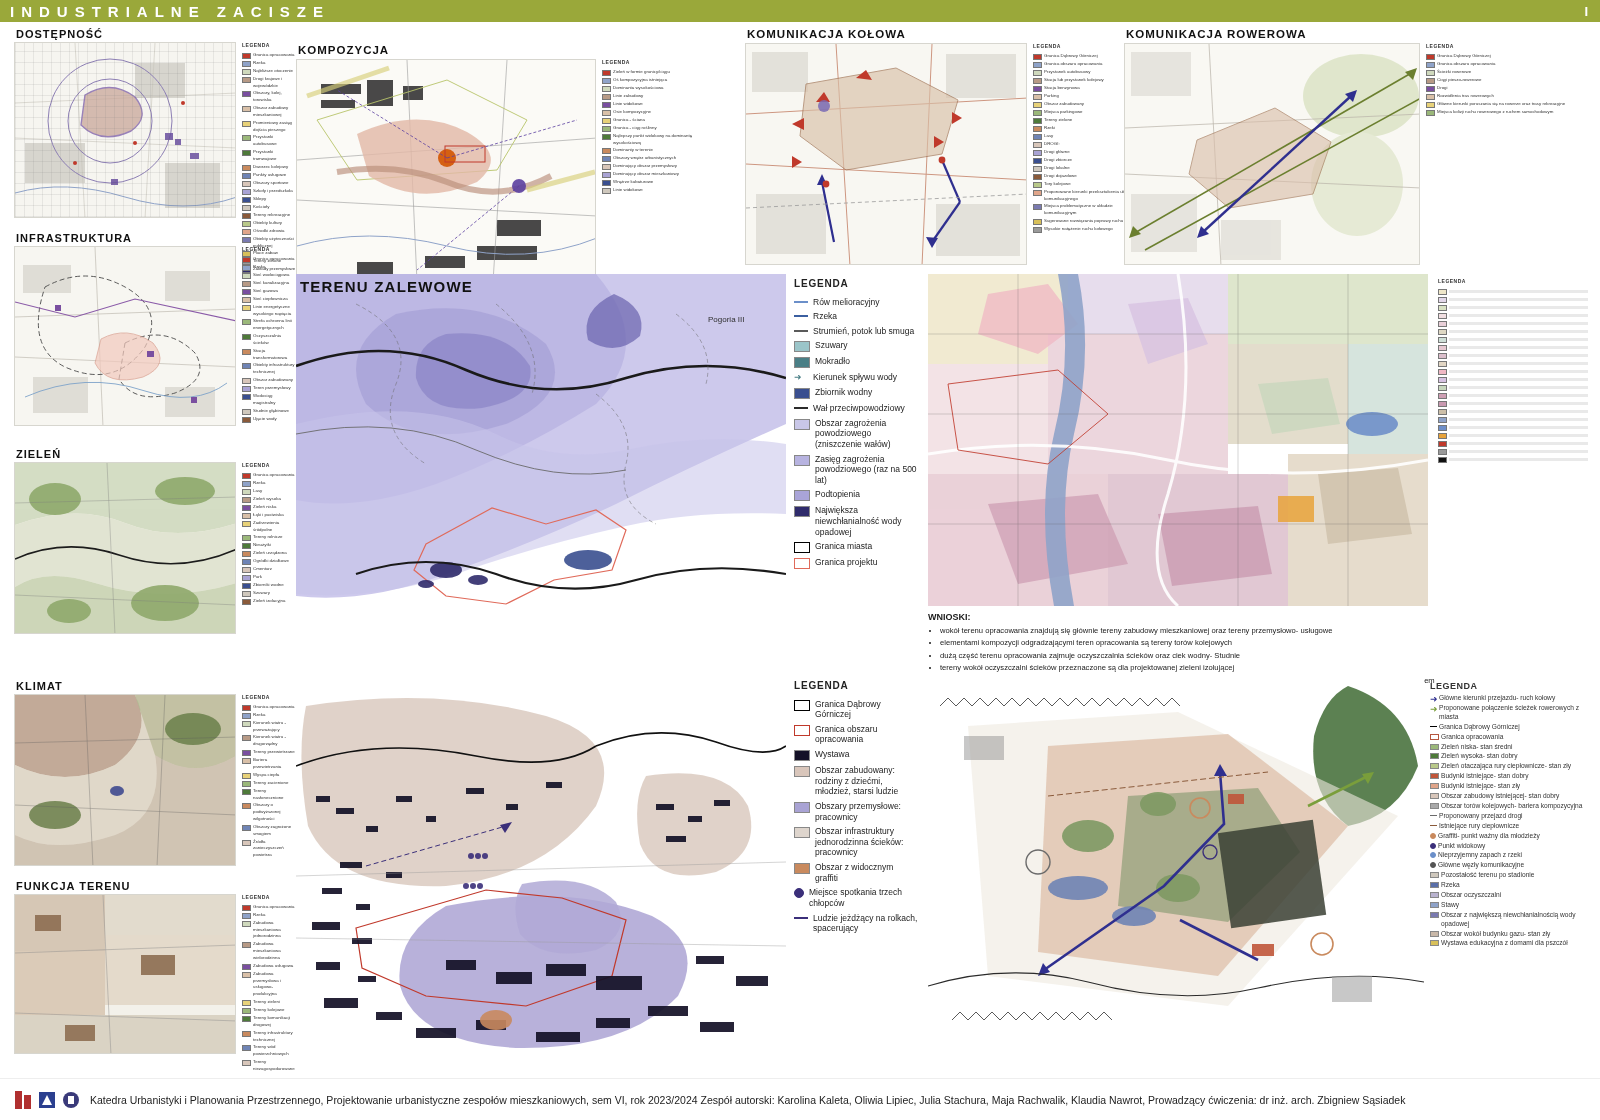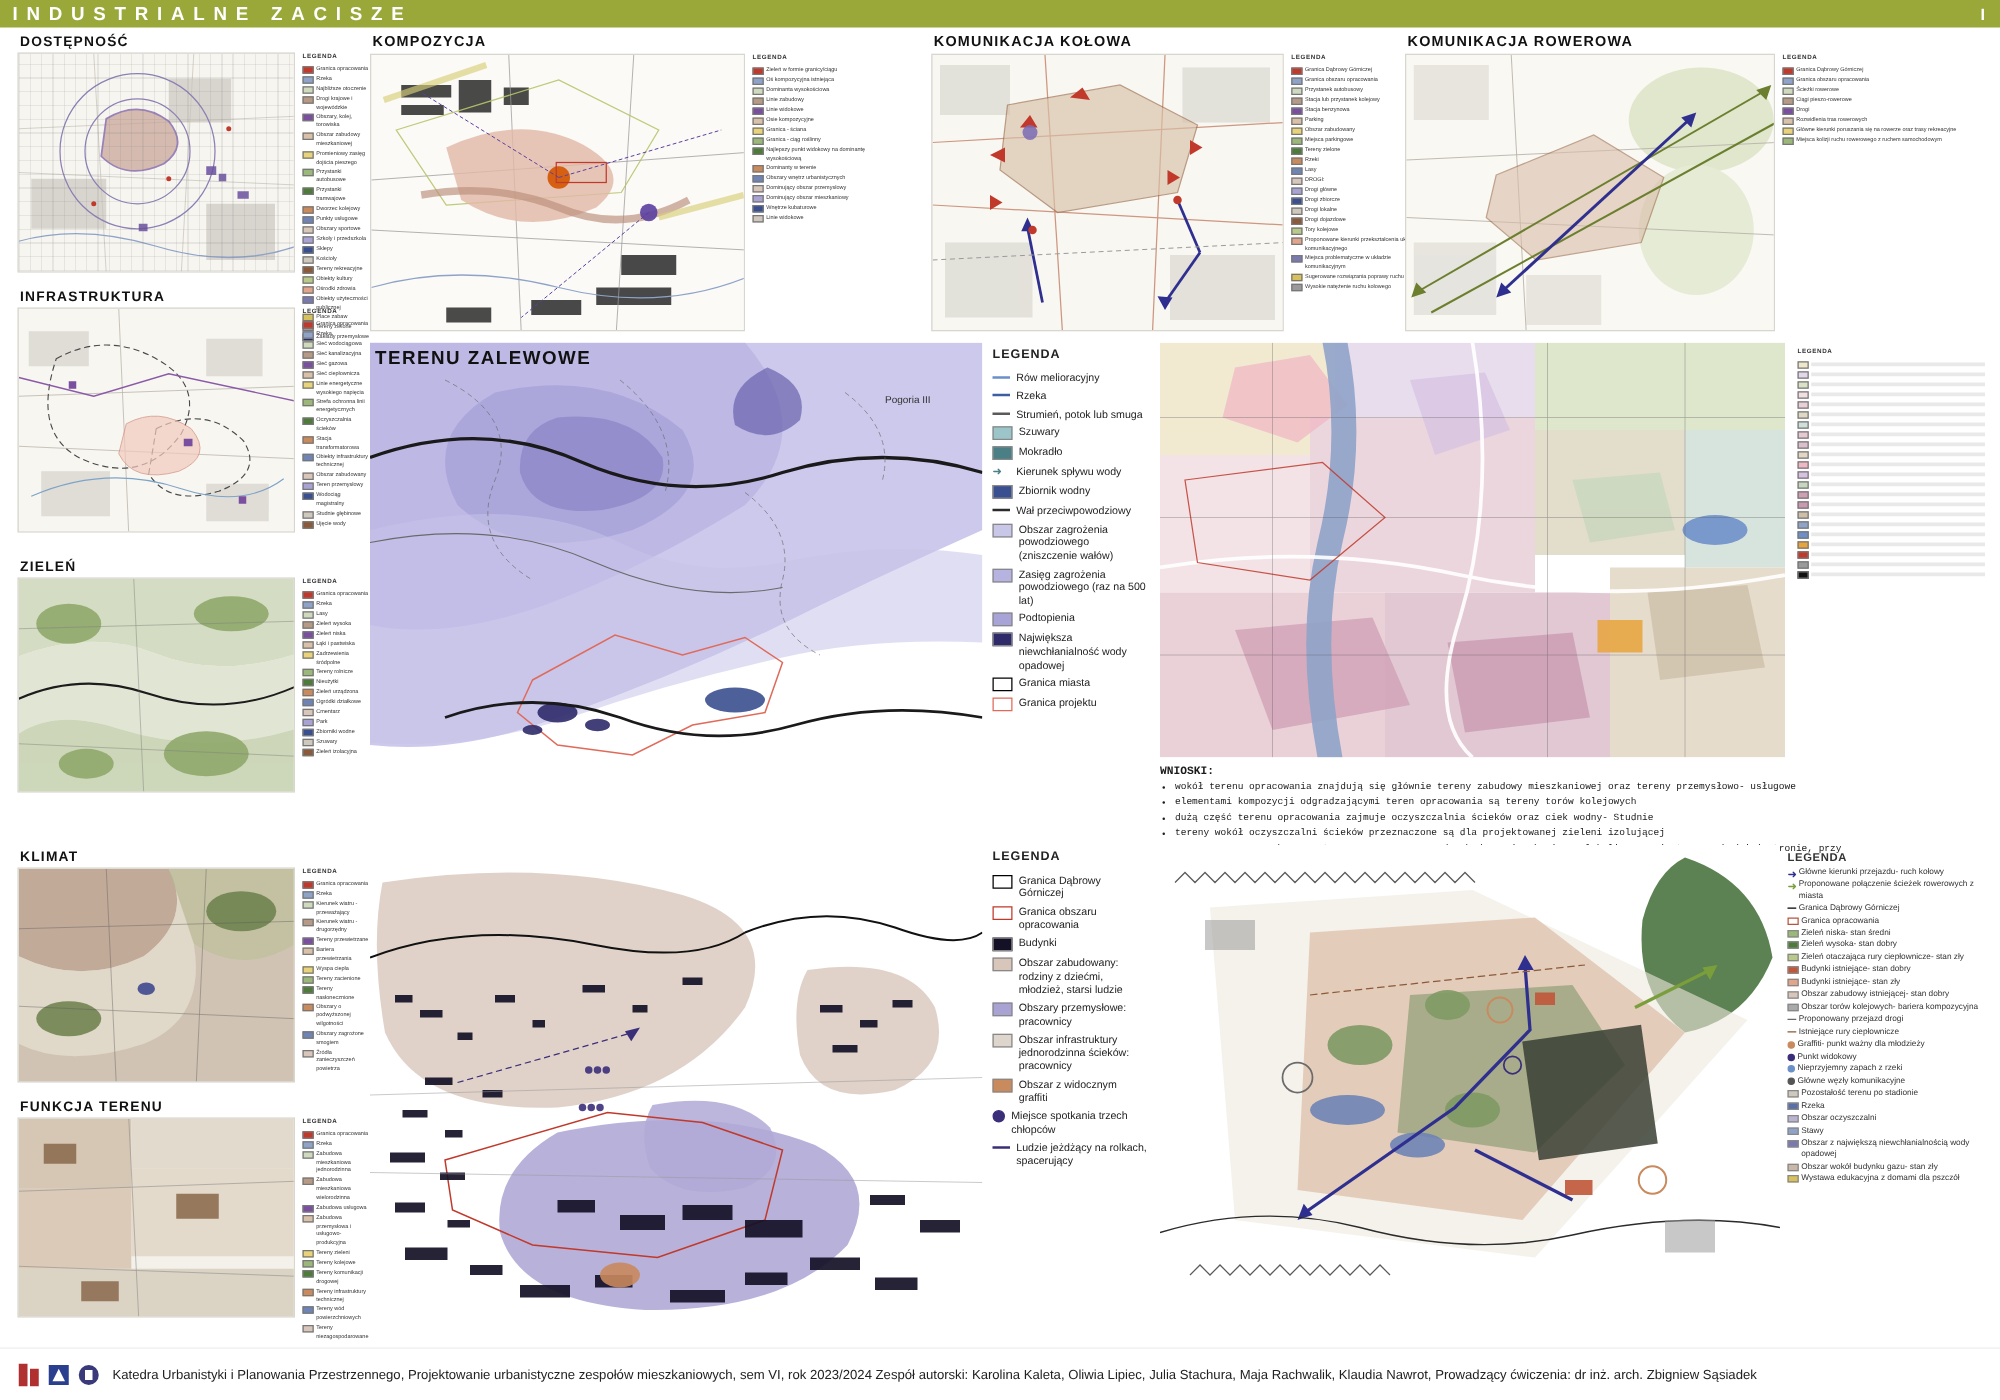--- a/index.html
+++ b/index.html
@@ -562,21 +562,21 @@
           <span class="lg-txt">Tereny wód powierzchniowych</span>
         </div>
         <div class="lg-row">
           <span class="sw" style="background: rgb(216, 198, 186);"></span>
           <span class="lg-txt">Tereny niezagospodarowane</span>
         </div>
       </div>
   </div>
 </div>
 
-<div class="panel" style="left:296px;top:28px;width:398px;height:240px;padding-left:33px;">
+<div class="panel" style="left:296px;top:44px;width:398px;height:240px;padding-left:33px;">
   <div class="panel-title" style="position:absolute;left:2px;top:0;font-size:11.5px;">KOMPOZYCJA</div>
   <div class="map-box" style="left:0;top:15px;width:300px;height:222px;">
     <svg width="300" height="222" viewBox="0 0 300 222">
       <rect width="300" height="222" fill="#fbfaf6"></rect>
       <g fill="#2a2a2a" opacity="0.85">
         <rect x="24" y="24" width="40" height="10"></rect>
           <rect x="24" y="40" width="34" height="8"></rect>
         <rect x="70" y="20" width="26" height="26"></rect>
           <rect x="106" y="26" width="20" height="14"></rect>
         <rect x="200" y="160" width="44" height="16"></rect>
@@ -1119,21 +1119,21 @@
         <div class="lg-row">
           <span class="sw" style="background: rgb(154, 154, 154);"></span>
           <span class="lg-txt" style="background: rgb(233, 233, 233); height: 3px; margin-top: 2px;"></span>
         </div>
         <div class="lg-row">
           <span class="sw" style="background: rgb(17, 17, 17);"></span>
           <span class="lg-txt" style="background: rgb(233, 233, 233); height: 3px; margin-top: 2px;"></span>
         </div>
       </div>
   </div>
-  <div style="position:absolute;left:4px;top:338px;width:560px;font-family:Liberation Mono, monospace;">
+  <div style="position:absolute;left:4px;top:338px;width:560px;">
     <div class="wn-title">WNIOSKI:</div>
     <ul class="wn-list" id="wnioski-list">
         <li>wokół terenu opracowania znajdują się głównie tereny zabudowy mieszkaniowej oraz tereny przemysłowo- usługowe</li>
         <li>elementami kompozycji odgradzającymi teren opracowania są tereny torów kolejowych</li>
         <li>dużą część terenu opracowania zajmuje oczyszczalnia ścieków oraz ciek wodny- Studnie</li>
         <li>tereny wokół oczyszczalni ścieków przeznaczone są dla projektowanej zieleni izolującej</li>
         <li>na opracowywanym obszarze teren przeznaczony pod zabudowę mieszkaniową zlokalizowany jest po wschodniej stronie, przy granicy z Będzinem</li>
       </ul>
   </div>
 </div>
@@ -1213,21 +1213,21 @@
         <div class="lg-row">
           <span class="sw" style="background: transparent; border-color: rgb(0, 0, 0); border-width: 1px;"></span>
           <span class="lg-txt">Granica Dąbrowy Górniczej</span>
         </div>
         <div class="lg-row">
           <span class="sw" style="background: transparent; border-color: rgb(192, 57, 43); border-width: 1px;"></span>
           <span class="lg-txt">Granica obszaru opracowania</span>
         </div>
         <div class="lg-row">
           <span class="sw" style="background: rgb(20, 17, 39); border-color: rgb(136, 136, 136);"></span>
-          <span class="lg-txt">Budynki</span>
+          <span class="lg-txt">Wystawa</span>
         </div>
         <div class="lg-row">
           <span class="sw" style="background: rgb(217, 198, 187); border-color: rgb(136, 136, 136);"></span>
           <span class="lg-txt">Obszar zabudowany: rodziny z dziećmi, młodzież, starsi ludzie</span>
         </div>
         <div class="lg-row">
           <span class="sw" style="background: rgb(169, 163, 212); border-color: rgb(136, 136, 136);"></span>
           <span class="lg-txt">Obszary przemysłowe: pracownicy</span>
         </div>
         <div class="lg-row">

